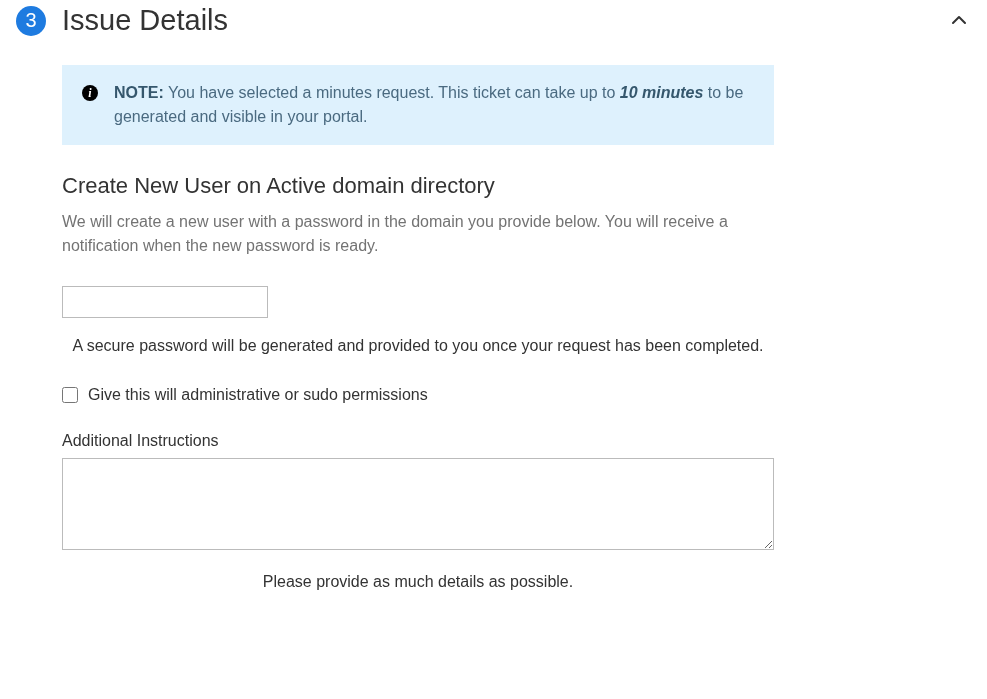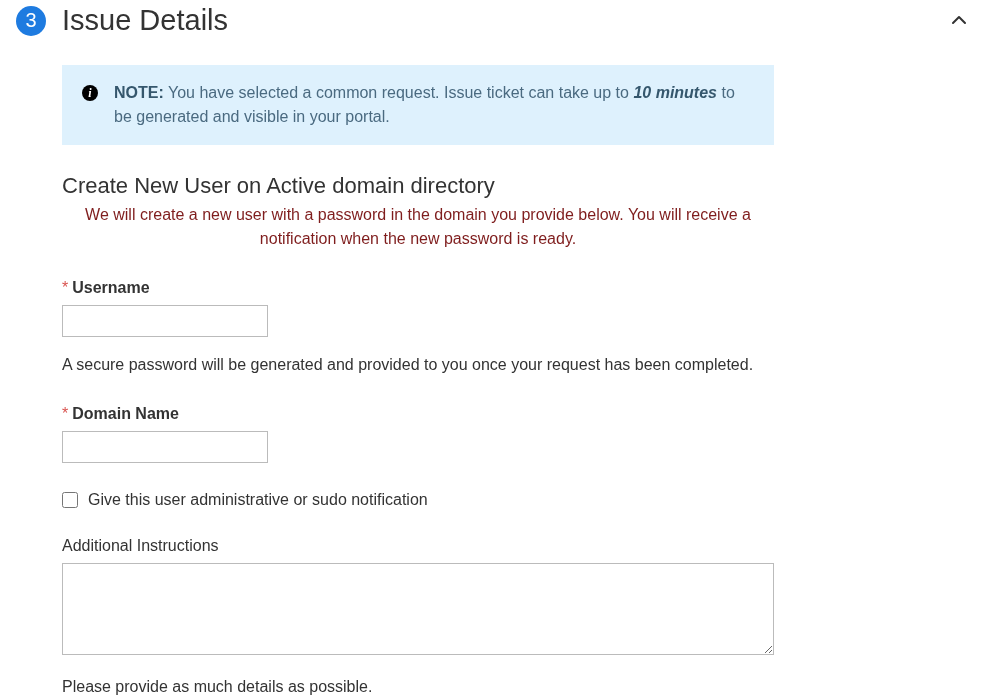--- a/index.html
+++ b/index.html
@@ -77,24 +77,23 @@
     .note-box .note-text b { color: #35576d; font-weight: 700; font-style: italic; }
     .note-box .note-label { color: #35576d; font-weight: 700; }
     .form-title {
       font-size: 22px;
       font-weight: 400;
       color: #333;
       margin-top: 28px;
     }
     .form-desc {
       font-size: 16px;
-      color: #7f1d1d;
-      margin-top: 4px;
+      color: #737373;
+      margin-top: 11px;
       line-height: 1.5;
-      text-align: center;
     }
     .field {
       margin-top: 28px;
     }
     .field-label {
       display: block;
       font-size: 16px;
       font-weight: 600;
       color: #333;
       margin-bottom: 8px;
@@ -105,20 +104,21 @@
       height: 32px;
       border: 1px solid #bbb;
       padding: 4px 8px;
       font-size: 14px;
     }
     .help-text {
       font-size: 16px;
       color: #333;
       margin-top: 16px;
       line-height: 1.5;
+      text-align: center;
     }
     .checkbox-row {
       margin-top: 28px;
       display: flex;
       align-items: center;
     }
     .checkbox-row input[type=checkbox] {
       width: 16px;
       height: 16px;
       margin-right: 10px;
@@ -151,41 +151,36 @@
         <path d="M2 11 L8 5 L14 11" stroke="#333" stroke-width="2" fill="none" stroke-linecap="round" stroke-linejoin="round"></path>
       </svg>
   </div>
 </div>
 
 <div class="content">
 
   <div class="note-box">
     <div class="info-icon">i</div>
     <div class="note-text">
-      <span class="note-label">NOTE:</span><span> You have selected a common request. Issue ticket can take up to </span><b>10 minutes</b><span> to be generated and visible in your portal.</span>
+      <span class="note-label">NOTE:</span><span> You have selected a minutes request. This ticket can take up to </span><b>10 minutes</b><span> to be generated and visible in your portal.</span>
     </div>
   </div>
 
   <div class="form-title">Create New User on Active domain directory</div>
   <div class="form-desc">We will create a new user with a password in the domain you provide below. You will receive a notification when the new password is ready.</div>
 
   <div class="field">
-    <label class="field-label"><span class="req">*</span><span>Username</span></label>
     <input type="text" class="text-input" value="" style="">
     <div class="help-text">A secure password will be generated and provided to you once your request has been completed.</div>
   </div>
 
-  <div class="field">
-    <label class="field-label"><span class="req">*</span><span>Domain Name</span></label>
-    <input type="text" class="text-input" value="" style="">
-  </div>
 
   <div class="checkbox-row">
     <input type="checkbox" id="admin-cb" style="">
-    <label for="admin-cb">Give this user administrative or sudo notification</label>
+    <label for="admin-cb">Give this will administrative or sudo permissions</label>
   </div>
 
   <div class="field">
     <label class="field-label" style="font-weight:400;">Additional Instructions</label>
     <textarea class="textarea" style=""></textarea>
     <div class="help-text">Please provide as much details as possible.</div>
   </div>
 
 </div>
 

